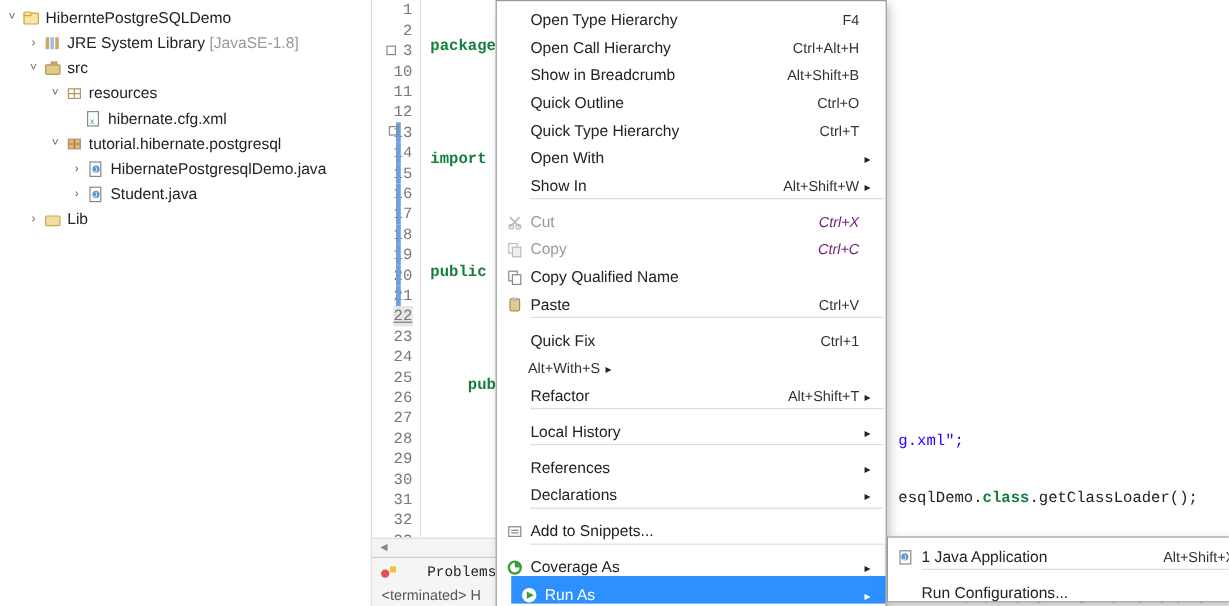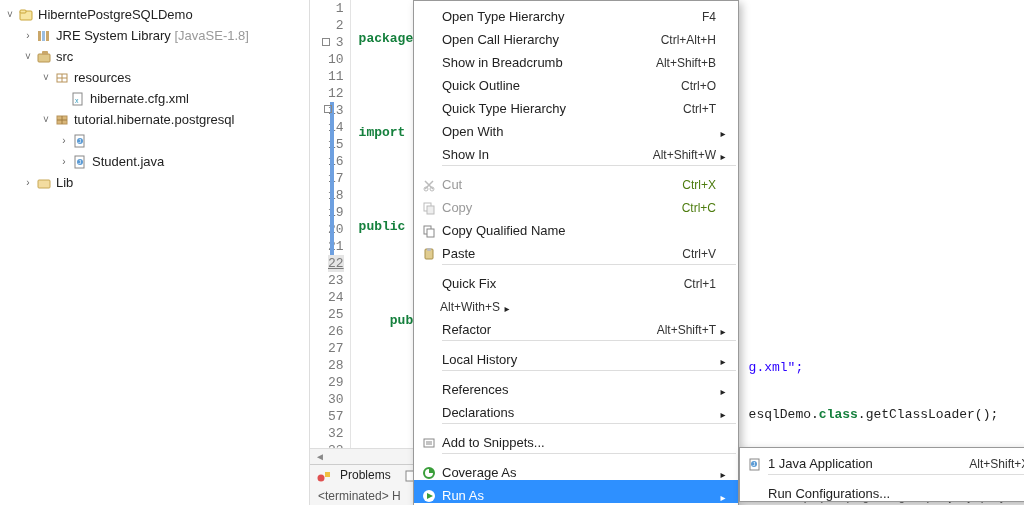--- a/index.html
+++ b/index.html
@@ -74,21 +74,21 @@
   }
   .code-line { height:17px; line-height:17px; }
   .kw { color:#15803d; font-weight:bold; }
   .str { color:#2a00ff; }
   .tabs-footer {
     border-top: 1px solid #ccc;
     background: #f5f5f5;
     font-size: 12px;
   }
   .tab-strip { display:flex; align-items:center; padding:3px 6px; gap:12px; }
-  .tab-item { display:flex; align-items:flex-start; gap:4px; }
+  .tab-item { display:flex; align-items:flex-end; gap:20px;font-family:Liberation Mono, monospace; }
   .console-row { padding:2px 8px; color:#555; }
   .hscroll {
     height:16px; border-top:1px solid #ddd; background:#f4f4f4;
     display:flex; align-items:center; padding:0 3px;
   }
   .hscroll .arrow { width:14px; text-align:center; color:#888; font-size:10px; }
 
   
   .ctx-menu {
     position: absolute;
@@ -101,26 +101,26 @@
     z-index: 10;
     font-size: 13px;
   }
   .ctx-item {
     display: flex;
     align-items: flex-end;
     height: 23px;
     padding: 0 8px 0 4px;
   }
   .ctx-item.disabled { color:#9a9a9a; }
-  .ctx-item.selected { background:#2e90ff; color:#fff; }
+  .ctx-item.selected { background:#2e90ff; color:#fff;margin-left:12px; }
   .ctx-icon { width:22px; display:inline-flex; align-items:center; justify-content:center; }
   .ctx-label { flex:1; padding-left:2px; }
   .ctx-accel { color:inherit; font-size:12px; }
   .ctx-item:not(.selected) .ctx-accel { color:#333; }
-  .ctx-item.disabled .ctx-accel { color:#4d7c0f; }
+  .ctx-item.disabled .ctx-accel { color:#701a75;font-style:italic; }
   .ctx-arrow { width:14px; text-align:center; font-size:10px; }
   .ctx-sep { height:1px; background:#ddd; margin:3px 2px 3px 28px; }
 
   
   .submenu {
     position:absolute;
     top: 447px;
     left: 739px;
     width: 312px;
     background:#fff;
@@ -204,20 +204,21 @@
     </div>
     <div class="tree-node" style="padding-left:54px">
       <span class="twist">›</span>
       <span class="ico">
         <svg width="16" height="16">
             <rect x="3" y="2" width="9" height="12" fill="#fff" stroke="#888"></rect>
             <circle cx="8" cy="8" r="3" fill="#5b9bd5"></circle>
             <text x="6.3" y="10.3" font-size="5.5" fill="#fff">J</text>
           </svg>
       </span>
+      <span class="tree-label">HibernatePostgresqlDemo.java</span>
     </div>
     <div class="tree-node" style="padding-left:54px">
       <span class="twist">›</span>
       <span class="ico">
         <svg width="16" height="16">
             <rect x="3" y="2" width="9" height="12" fill="#fff" stroke="#888"></rect>
             <circle cx="8" cy="8" r="3" fill="#5b9bd5"></circle>
             <text x="6.3" y="10.3" font-size="5.5" fill="#fff">J</text>
           </svg>
       </span>
@@ -254,21 +255,21 @@
         <div class="gutter-line"><span class="gutter-bar"></span><span>21</span></div>
         <div class="gutter-line gutter-highlight"><span>22</span></div>
         <div class="gutter-line"><span>23</span></div>
         <div class="gutter-line"><span>24</span></div>
         <div class="gutter-line"><span>25</span></div>
         <div class="gutter-line"><span>26</span></div>
         <div class="gutter-line"><span>27</span></div>
         <div class="gutter-line"><span>28</span></div>
         <div class="gutter-line"><span>29</span></div>
         <div class="gutter-line"><span>30</span></div>
-        <div class="gutter-line"><span>57</span></div>
+        <div class="gutter-line"><span>31</span></div>
         <div class="gutter-line"><span>32</span></div>
         <div class="gutter-line"><span>33</span></div>
       </div>
       <div class="code-text">
         <div class="code-line"><span class="kw">package</span> </div>
         <div class="code-line"></div>
         <div class="code-line"><span class="kw">import</span> :</div>
         <div class="code-line"></div>
         <div class="code-line"><span class="kw">public</span><span> c</span></div>
         <div class="code-line"></div>

